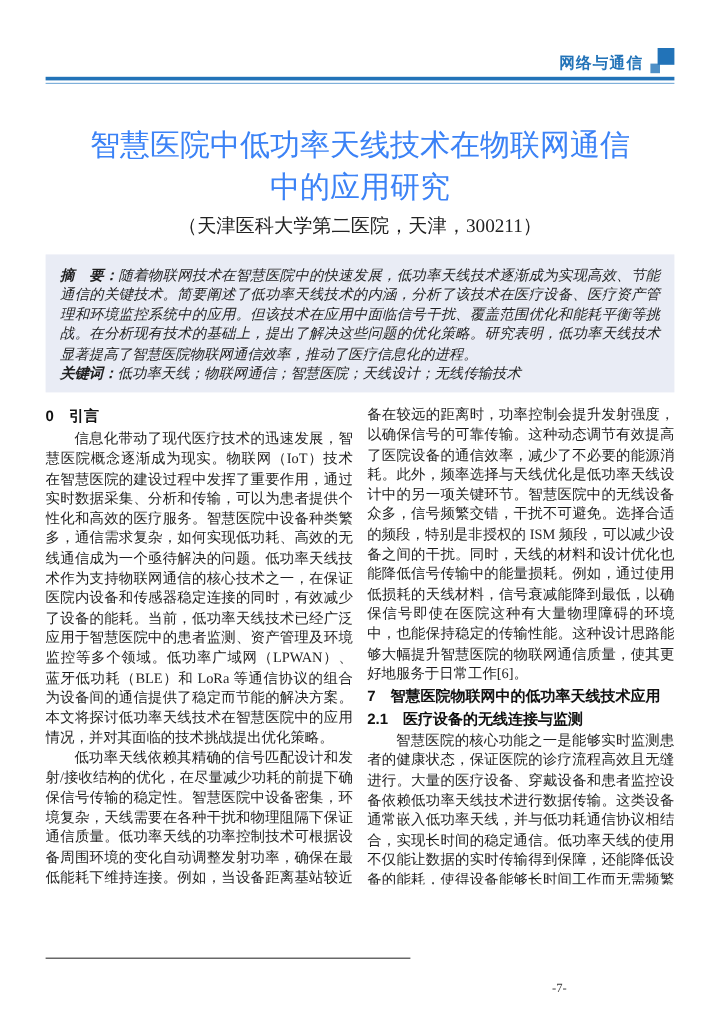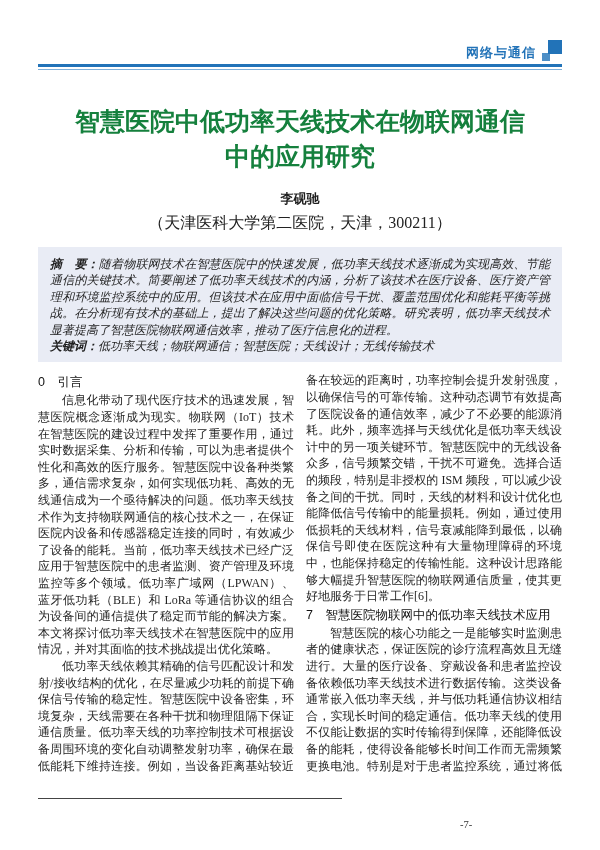--- a/index.html
+++ b/index.html
@@ -32,21 +32,21 @@
   .sq-group{position:relative;width:20px;height:22px;display:inline-block;}
   .sq-big{position:absolute;top:0;right:0;width:14px;height:14px;background:var(--accent);}
   .sq-small{position:absolute;bottom:1px;left:0;width:8px;height:8px;background:#4e8fc6;}
   .rule-thick{border-top:3px solid var(--accent);}
   .rule-thin{border-top:1px solid var(--accent-light);margin-top:2px;}
 
   
   h1.title{
     margin-top:34px;
     font-family:"Liberation Sans","DejaVu Sans",sans-serif;
-    font-size:25px;font-weight:bold;color:#15803d;
+    font-size:25px;font-weight:normal;color:#3b82f6;
     text-align:center;line-height:1.38;
   }
   .author{margin-top:17px;text-align:center;font-size:13px;font-weight:bold;}
   .affiliation{margin-top:5px;text-align:center;font-size:16px;color:#222;}
 
   
   .abstract{
     margin-top:13px;
     background:var(--abs-bg);
     padding:9px 12px 8px 12px;
@@ -60,21 +60,21 @@
   .columns{
     margin-top:10px;
     display:flex;gap:12px;
     height:400px;overflow:hidden;
     font-size:12px;line-height:16.6px;
     text-align:justify;
   }
   .col{width:256px;flex:0 0 256px;}
   .col h2,.col h3{
     font-family:"Liberation Sans","DejaVu Sans",sans-serif;
-    font-size:12.5px;font-weight:normal;color:#111;
+    font-size:12.5px;font-weight:bold;color:#111;
     line-height:18px;margin:1px 0;
     text-align:left;
   }
   .col p{text-indent:2em;}
   .col p.noindent{text-indent:0;}
 
   
   .footer{position:absolute;left:38px;right:38px;bottom:46px;}
   .foot-rule{width:58%;border-top:1px solid #444;margin-bottom:5px;}
   .footnote{font-size:10.5px;font-style:italic;line-height:14px;color:#222;}
@@ -98,37 +98,37 @@
         <span class="sq-small"></span>
         <span class="sq-big"></span>
       </span>
     </div>
     <div class="rule-thick"></div>
     <div class="rule-thin"></div>
   </header>
 
   <h1 class="title"><span>智慧医院中低功率天线技术在物联网通信</span><br><span>中的应用研究</span></h1>
 
-  <div class="author">李砚驰</div>
   <div class="affiliation">（天津医科大学第二医院，天津，300211）</div>
 
   <section class="abstract">
     <p><b>摘　要：</b><span>随着物联网技术在智慧医院中的快速发展，低功率天线技术逐渐成为实现高效、节能通信的关键技术。简要阐述了低功率天线技术的内涵，分析了该技术在医疗设备、医疗资产管理和环境监控系统中的应用。但该技术在应用中面临信号干扰、覆盖范围优化和能耗平衡等挑战。在分析现有技术的基础上，提出了解决这些问题的优化策略。研究表明，低功率天线技术显著提高了智慧医院物联网通信效率，推动了医疗信息化的进程。</span></p>
     <p><b>关键词：</b><span>低功率天线；物联网通信；智慧医院；天线设计；无线传输技术</span></p>
   </section>
 
   <main class="columns">
     <div class="col">
       <h2>0　引言</h2>
       <p>信息化带动了现代医疗技术的迅速发展，智慧医院概念逐渐成为现实。物联网（IoT）技术在智慧医院的建设过程中发挥了重要作用，通过实时数据采集、分析和传输，可以为患者提供个性化和高效的医疗服务。智慧医院中设备种类繁多，通信需求复杂，如何实现低功耗、高效的无线通信成为一个亟待解决的问题。低功率天线技术作为支持物联网通信的核心技术之一，在保证医院内设备和传感器稳定连接的同时，有效减少了设备的能耗。当前，低功率天线技术已经广泛应用于智慧医院中的患者监测、资产管理及环境监控等多个领域。低功率广域网（LPWAN）、蓝牙低功耗（BLE）和 LoRa 等通信协议的组合为设备间的通信提供了稳定而节能的解决方案。本文将探讨低功率天线技术在智慧医院中的应用情况，并对其面临的技术挑战提出优化策略。</p>
       <p>低功率天线依赖其精确的信号匹配设计和发射/接收结构的优化，在尽量减少功耗的前提下确保信号传输的稳定性。智慧医院中设备密集，环境复杂，天线需要在各种干扰和物理阻隔下保证通信质量。低功率天线的功率控制技术可根据设备周围环境的变化自动调整发射功率，确保在最低能耗下维持连接。例如，当设备距离基站较近时，天线可以自动降低发射功率，延长设备的电池寿命。当设</p>
     </div>
     <div class="col">
       <p class="noindent">备在较远的距离时，功率控制会提升发射强度，以确保信号的可靠传输。这种动态调节有效提高了医院设备的通信效率，减少了不必要的能源消耗。此外，频率选择与天线优化是低功率天线设计中的另一项关键环节。智慧医院中的无线设备众多，信号频繁交错，干扰不可避免。选择合适的频段，特别是非授权的 ISM 频段，可以减少设备之间的干扰。同时，天线的材料和设计优化也能降低信号传输中的能量损耗。例如，通过使用低损耗的天线材料，信号衰减能降到最低，以确保信号即使在医院这种有大量物理障碍的环境中，也能保持稳定的传输性能。这种设计思路能够大幅提升智慧医院的物联网通信质量，使其更好地服务于日常工作[6]。</p>
       <h2>7　智慧医院物联网中的低功率天线技术应用</h2>
+      <h3>2.1　医疗设备的无线连接与监测</h3>
       <p>智慧医院的核心功能之一是能够实时监测患者的健康状态，保证医院的诊疗流程高效且无缝进行。大量的医疗设备、穿戴设备和患者监控设备依赖低功率天线技术进行数据传输。这类设备通常嵌入低功率天线，并与低功耗通信协议相结合，实现长时间的稳定通信。低功率天线的使用不仅能让数据的实时传输得到保障，还能降低设备的能耗，使得设备能够长时间工作而无需频繁更换电池。特别是对于患者监控系统，通过将低功率天线集成在可穿戴设备中，医护人员可以远程监测患者的生理参</p>
     </div>
   </main>
 
   <footer class="footer">
     <div class="foot-rule"></div>
   </footer>
 
   <div class="pagenum">-7-</div>
 

